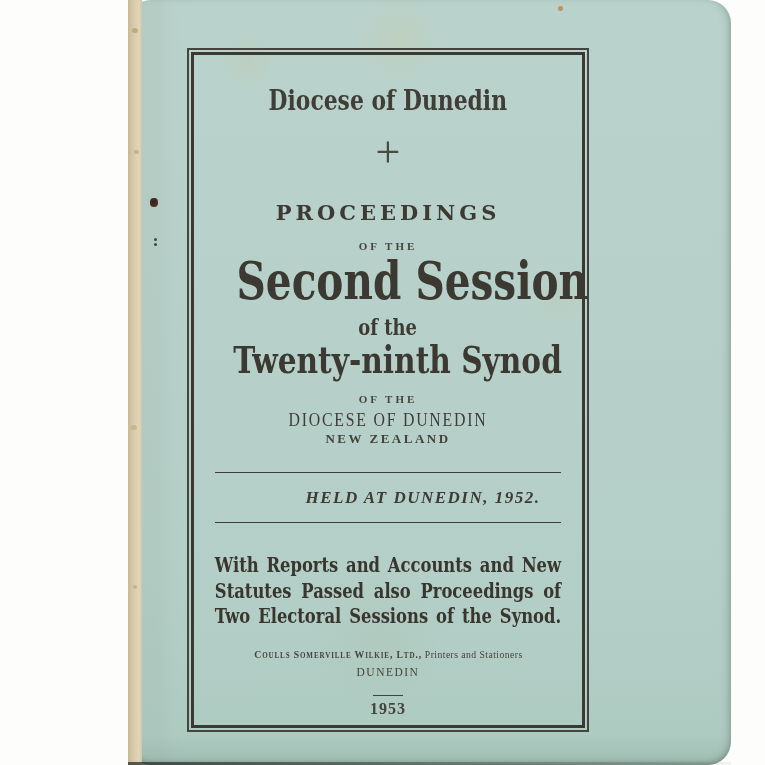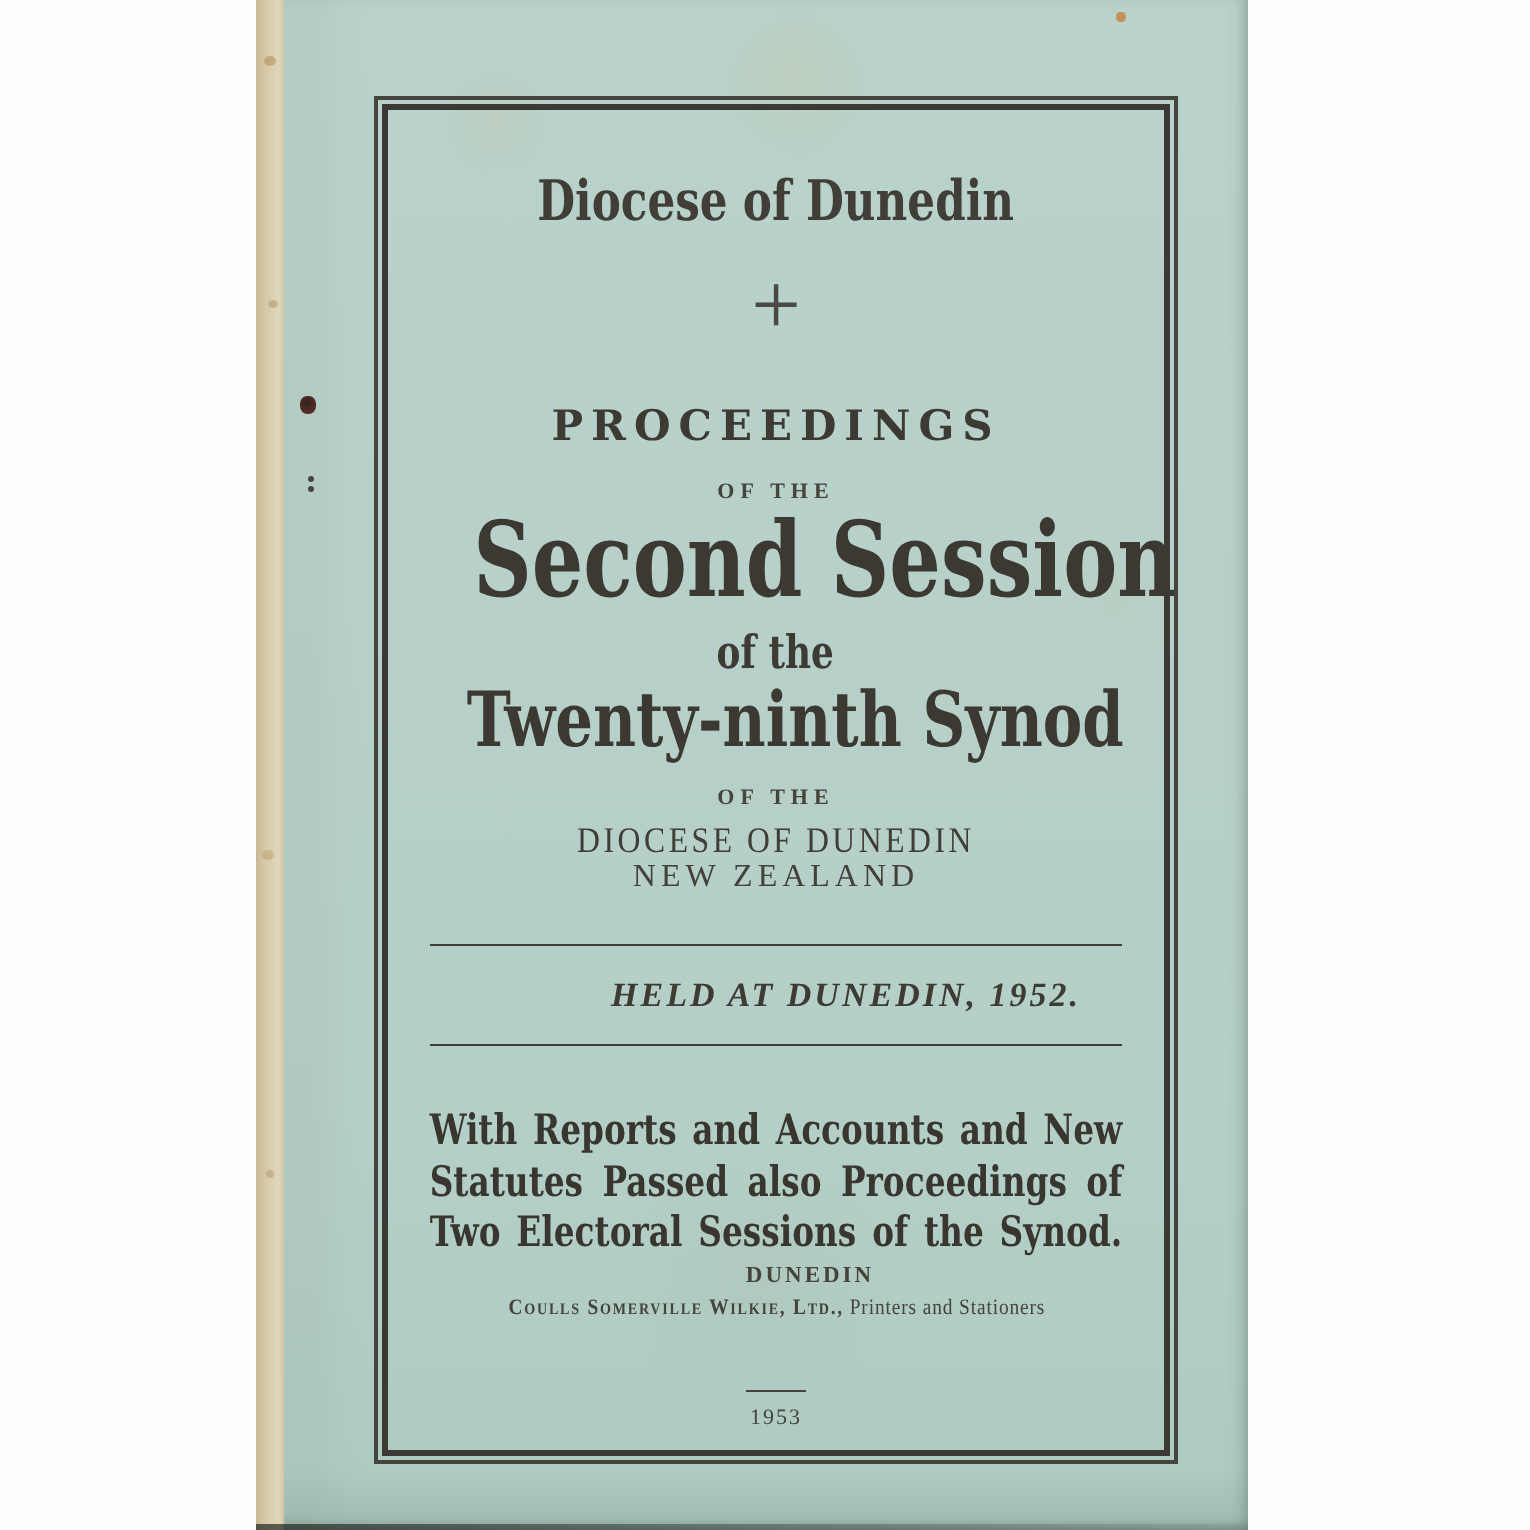--- a/index.html
+++ b/index.html
@@ -3,29 +3,30 @@
 <meta charset="utf-8">
 <style>
   html,body{margin:0;padding:0;}
   body{
     width:765px;height:765px;position:relative;overflow:hidden;
     background:#fdfdfb;
     font-family:"Liberation Serif", serif;
   }
   
   .book{
-    position:absolute;left:128px;top:0;width:496px;height:765px;
+    position:absolute;left:128px;top:0;width:603px;height:765px;
     background:
       radial-gradient(circle 60px at 270px 40px, rgba(214,196,140,0.20), rgba(214,196,140,0) 70%),
       radial-gradient(circle 40px at 120px 60px, rgba(210,190,140,0.18), rgba(210,190,140,0) 70%),
       radial-gradient(circle 50px at 430px 300px, rgba(200,190,150,0.12), rgba(200,190,150,0) 70%),
       radial-gradient(circle 90px at 250px 640px, rgba(170,190,175,0.25), rgba(170,190,175,0) 75%),
       linear-gradient(90deg, rgba(140,150,135,0.10) 30px, rgba(140,150,135,0.02) 45px, rgba(0,0,0,0) 60px),
       linear-gradient(180deg, #b9d2cb 0%, #b7d1ca 40%, #b4cfc7 75%, #aecbc2 96%, #9fbcb2 100%);
     box-shadow: inset -6px 0 8px -4px rgba(90,105,95,0.35), inset 0 -4px 6px -2px rgba(60,75,65,0.35);
+    border-radius: 23px;
   }
   .book::after{ 
     content:"";position:absolute;left:0;bottom:0;width:100%;height:3px;
     background:linear-gradient(90deg, rgba(40,45,40,0.75), rgba(40,45,40,0.25) 70%, rgba(40,45,40,0.05));
   }
   .page-edge{ 
     position:absolute;left:0;top:0;width:14px;height:765px;
     background:linear-gradient(90deg,#c9b995 0%,#d8cbab 40%,#e0d6bc 80%,#cfc5a6 100%);
   }
   .page-edge .fleck{position:absolute;border-radius:50%;}
@@ -46,39 +47,39 @@
   .t-title{top:84px;font-size:28px;line-height:34px;color:#403e37;}
   .t-cross{top:130px;font-size:44px;line-height:46px;font-weight:400;color:#4a4943;font-family:"Liberation Serif",serif;}
   .t-proceedings{top:201px;font-size:21px;line-height:24px;letter-spacing:4px;color:#3c3a33;}
   .t-ofthe-sm{font-size:11px;line-height:14px;letter-spacing:3px;font-weight:bold;color:#46443c;}
   .t-ofthe1{top:239px;}
   .t-session{top:258px;font-size:52px;line-height:46px;color:#3b3931;}
   .t-ofthe2{top:314px;font-size:23px;line-height:26px;color:#3d3b33;}
   .t-synod{top:337px;font-size:38px;line-height:46px;color:#3b3931;}
   .t-ofthe3{top:392px;}
   .t-diocese{top:409px;font-size:18px;line-height:23px;letter-spacing:2px;color:#3f3d36;}
-  .t-nz{top:432px;font-size:16px;line-height:14px;letter-spacing:2.5px;font-weight:normal;color:#43413a;}
+  .t-nz{top:432px;font-size:13px;line-height:14px;letter-spacing:2.5px;font-weight:bold;color:#43413a;}
   .rule{position:absolute;left:87px;width:346px;height:0;border-top:1.5px solid #403e38;}
   .rule-1{top:472px;}
   .rule-2{top:522px;}
   .t-held{top:487px;font-size:17px;line-height:22px;letter-spacing:1.5px;font-style:italic;font-weight:bold;color:#3d3b34;padding-left:35px;}
   
   .summary{
     position:absolute;left:38px;top:552px;width:444px;
     transform:scaleX(0.78);transform-origin:center;
     font-family:"DejaVu Serif", serif;font-weight:bold;
     font-size:21px;line-height:25.5px;color:#38362e;
   }
   .jline{display:flex;justify-content:space-between;}
   
-  .t-city{top:632px;font-size:11.5px;line-height:13px;letter-spacing:1.5px;font-weight:bold;color:#45433b;margin-left:17px;}
+  .t-city{top:666px;font-size:11.5px;line-height:13px;letter-spacing:1.5px;font-weight:normal;color:#45433b;}
   .t-printer{top:647px;font-size:11px;line-height:14px;letter-spacing:0.5px;color:#45433b;}
   .t-printer .sc{font-variant:small-caps;font-weight:bold;letter-spacing:1px;}
   .imprint-rule{position:absolute;left:245px;top:695px;width:30px;border-top:1.5px solid #45433b;}
-  .t-year{top:702px;font-size:11px;line-height:14px;letter-spacing:1px;font-weight:normal;color:#45433b;}
+  .t-year{top:702px;font-size:16px;line-height:14px;letter-spacing:1px;font-weight:bold;color:#45433b;}
   
   .speck{position:absolute;border-radius:45%;}
   .speck-red{left:22px;top:198px;width:8px;height:9px;background:radial-gradient(circle at 40% 40%, #2e2320, #6b3226);}
   .speck-pen{left:26px;top:238px;width:3px;height:3px;background:#4a443c;box-shadow:0 5px 0 0 #4a443c;border-radius:50%;}
   .speck-orange{left:430px;top:6px;width:5px;height:5px;background:#c8803f;opacity:.8;}
   .fleck1{left:4px;top:28px;width:6px;height:5px;background:#b08d55;opacity:.55;}
   .fleck2{left:6px;top:150px;width:5px;height:4px;background:#a98a58;opacity:.45;}
   .fleck3{left:3px;top:425px;width:6px;height:5px;background:#b39360;opacity:.4;}
   .fleck4{left:5px;top:585px;width:4px;height:4px;background:#a98a58;opacity:.4;}
 </style>

